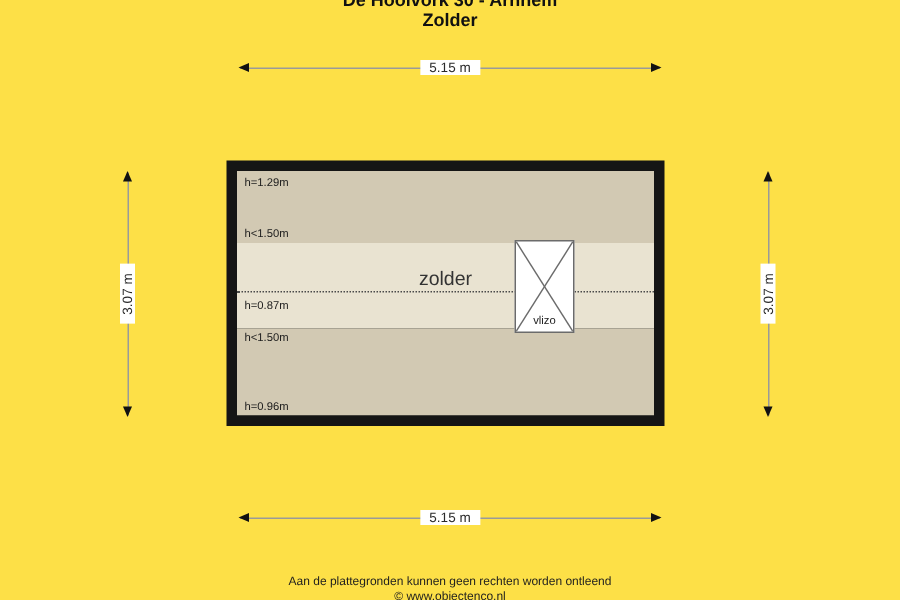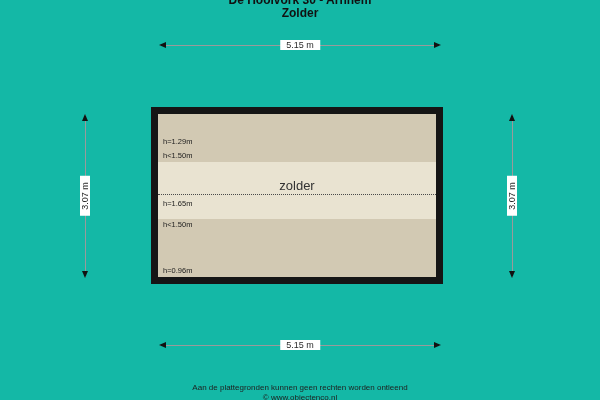--- a/index.html
+++ b/index.html
@@ -1,19 +1,19 @@
 <!DOCTYPE html>
 <html><head>
 <meta charset="utf-8">
 <style>
   html,body { margin:0; padding:0; background:#ffffff; }
   body { font-family:"Liberation Sans", sans-serif; }
   .stage {
     position:relative; width:600px; height:400px; margin:0 auto;
-    background:#14b8a6; overflow:hidden;
+    background:#fde047; overflow:hidden;
   }
 
   
   .title-block { position:absolute; left:0; top:-6px; width:600px; text-align:center; }
   .title-line1 { font-size:12px; font-weight:bold; color:#111; line-height:13px; }
   .title-line2 { font-size:12px; font-weight:bold; color:#111; line-height:13px; }
 
   
   .dim-h { position:absolute; height:10px; }
   .dim-h .line { position:absolute; left:1px; right:1px; top:5px; height:1px; background:#9a9a9a; }
@@ -89,26 +89,33 @@
   <div class="plan">
     <div class="plan-interior">
       <div class="band band-top" style="background:#d2c9b3;"></div>
       <div class="band band-mid" style="background:#e9e3d1;"></div>
       <div class="band band-bottom" style="background:#d2c9b3;"></div>
 
       <div class="dash-line"></div>
 
       <div class="room-label">zolder</div>
 
-      <div class="h-label" style="top:3px;margin-top:20px;">h=1.29m</div>
+      <div class="h-label" style="top:3px;">h=1.29m</div>
       <div class="h-label" style="top:37px;">h&lt;1.50m</div>
-      <div class="h-label" style="top:85px;">h=1.65m</div>
+      <div class="h-label" style="top:85px;">h=0.87m</div>
       <div class="h-label" style="top:106px;">h&lt;1.50m</div>
       <div class="h-label" style="top:152px;">h=0.96m</div>
 
+      <div class="hatch">
+        <svg viewBox="0 0 40 62" preserveAspectRatio="none">
+          <line x1="0" y1="0" x2="40" y2="62" stroke="#6b6b6b" stroke-width="1"></line>
+          <line x1="40" y1="0" x2="0" y2="62" stroke="#6b6b6b" stroke-width="1"></line>
+        </svg>
+        <div class="hatch-label">vlizo</div>
+      </div>
     </div>
   </div>
 
   <div class="dim-h" style="left:159px; top:340px; width:282px;">
     <div class="line"></div>
     <div class="arr-l"></div>
     <div class="arr-r"></div>
     <div class="dim-label">5.15 m</div>
   </div>
 

